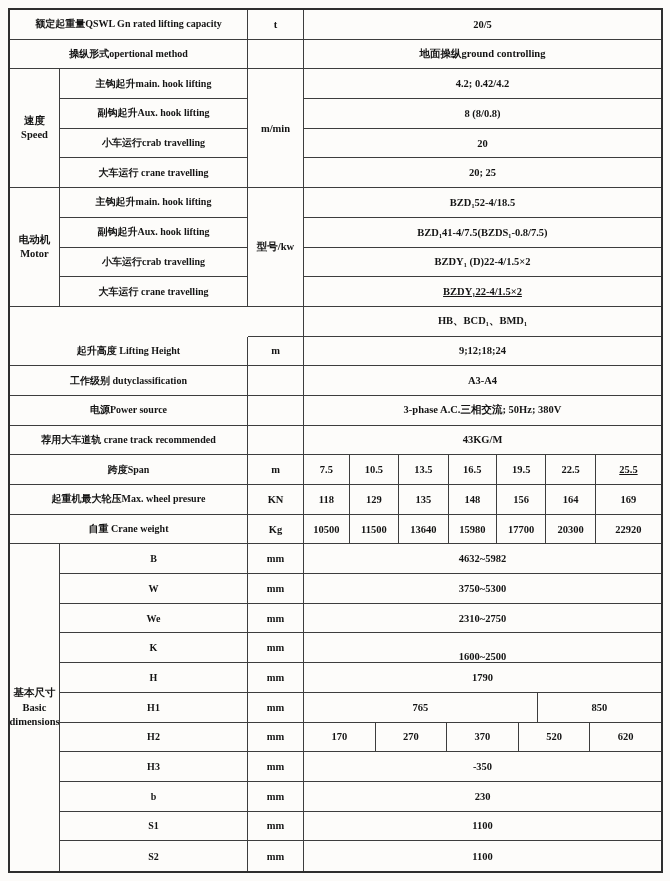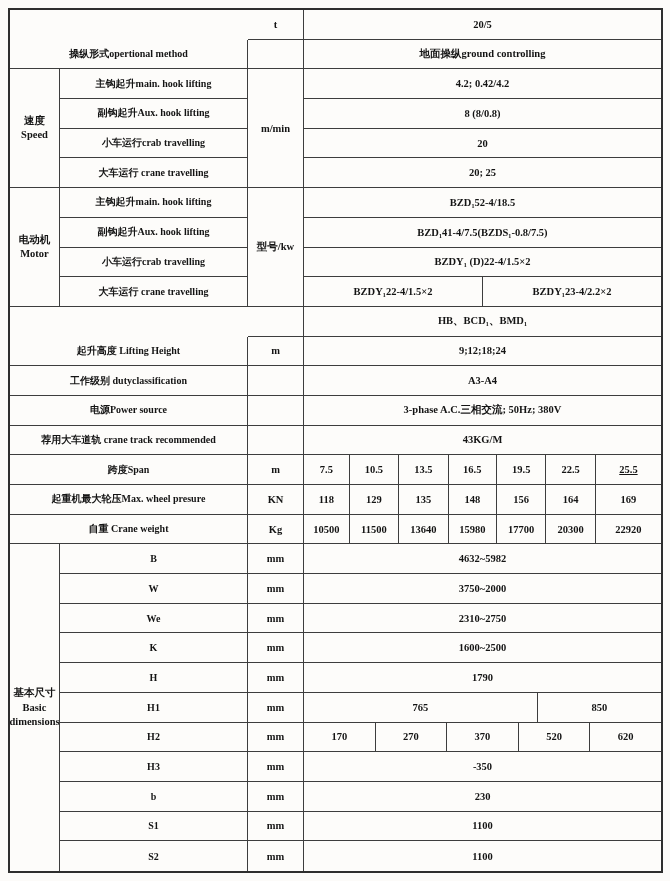--- a/index.html
+++ b/index.html
@@ -52,20 +52,21 @@
     padding:0 1px;
   }
   .vcell + .vcell{border-left:1px solid #3d3d3d;}
   .no-bb{border-bottom:none;}
 </style>
 </head>
 <body>
 
 <div class="page">
   <div class="spec-table">
+      <div class="cell label-cell" style="grid-area: 1 / 1 / auto / span 2;">额定起重量QSWL Gn rated lifting capacity</div>
       <div class="cell unit-cell" style="grid-area: 1 / 3 / span 1;">t</div>
       <div class="values" style="grid-area: 1 / 4;">
         <div class="vcell" style="flex: 1 1 0px;">20/5</div>
       </div>
       <div class="cell label-cell" style="grid-area: 2 / 1 / auto / span 2;">操纵形式opertional method</div>
       <div class="cell unit-cell" style="grid-area: 2 / 3 / span 1;"></div>
       <div class="values" style="grid-area: 2 / 4;">
         <div class="vcell" style="flex: 1 1 0px;">地面操纵ground controlling</div>
       </div>
       <div class="cell label-cell" style="grid-area: 3 / 2;">主钩起升main. hook lifting</div>
@@ -93,22 +94,21 @@
       <div class="cell label-cell" style="grid-area: 8 / 2;">副钩起升Aux. hook lifting</div>
       <div class="values" style="grid-area: 8 / 4;">
         <div class="vcell" style="flex: 1 1 0px;">BZD₁41-4/7.5(BZDS₁-0.8/7.5)</div>
       </div>
       <div class="cell label-cell" style="grid-area: 9 / 2;">小车运行crab travelling</div>
       <div class="values" style="grid-area: 9 / 4;">
         <div class="vcell" style="flex: 1 1 0px;">BZDY₁ (D)22-4/1.5×2</div>
       </div>
       <div class="cell label-cell" style="grid-area: 10 / 2;">大车运行 crane travelling</div>
       <div class="values" style="grid-area: 10 / 4;">
-        <div class="vcell" style="flex: 1 1 0px;">BZDY₁22-4/1.5×2</div>
-        <div class="vcell" style="flex: 1 1 0px;">BZDY₁23-4/2.2×2</div>
+        <div class="vcell" style="flex: 1 1 0px; text-decoration: underline;">BZDY₁22-4/1.5×2</div>
       </div>
       <div class="cell unit-cell" style="grid-area: 11 / 3 / span 1;"></div>
       <div class="values" style="grid-area: 11 / 4;">
         <div class="vcell" style="flex: 1 1 0px;">HB、BCD₁、BMD₁</div>
       </div>
       <div class="cell label-cell" style="grid-area: 12 / 1 / auto / span 2;">起升高度 Lifting Height</div>
       <div class="cell unit-cell" style="grid-area: 12 / 3 / span 1;">m</div>
       <div class="values" style="grid-area: 12 / 4;">
         <div class="vcell" style="flex: 1 1 0px;">9;12;18;24</div>
       </div>
@@ -161,30 +161,30 @@
         <div class="vcell" style="flex: 68 1 0px;">22920</div>
       </div>
       <div class="cell label-cell" style="grid-area: 19 / 2;">B</div>
       <div class="cell unit-cell" style="grid-area: 19 / 3 / span 1;">mm</div>
       <div class="values" style="grid-area: 19 / 4;">
         <div class="vcell" style="flex: 1 1 0px;">4632~5982</div>
       </div>
       <div class="cell label-cell" style="grid-area: 20 / 2;">W</div>
       <div class="cell unit-cell" style="grid-area: 20 / 3 / span 1;">mm</div>
       <div class="values" style="grid-area: 20 / 4;">
-        <div class="vcell" style="flex: 1 1 0px;">3750~2000</div>
+        <div class="vcell" style="flex: 1 1 0px;">3750~5300</div>
       </div>
       <div class="cell label-cell" style="grid-area: 21 / 2;">We</div>
       <div class="cell unit-cell" style="grid-area: 21 / 3 / span 1;">mm</div>
       <div class="values" style="grid-area: 21 / 4;">
         <div class="vcell" style="flex: 1 1 0px;">2310~2750</div>
       </div>
       <div class="cell label-cell" style="grid-area: 22 / 2;">K</div>
       <div class="cell unit-cell" style="grid-area: 22 / 3 / span 1;">mm</div>
-      <div class="values" style="grid-area: 22 / 4;">
+      <div class="values" style="grid-area: 22 / 4; align-items: flex-end;">
         <div class="vcell" style="flex: 1 1 0px;">1600~2500</div>
       </div>
       <div class="cell label-cell" style="grid-area: 23 / 2;">H</div>
       <div class="cell unit-cell" style="grid-area: 23 / 3 / span 1;">mm</div>
       <div class="values" style="grid-area: 23 / 4;">
         <div class="vcell" style="flex: 1 1 0px;">1790</div>
       </div>
       <div class="cell label-cell" style="grid-area: 24 / 2;">H1</div>
       <div class="cell unit-cell" style="grid-area: 24 / 3 / span 1;">mm</div>
       <div class="values" style="grid-area: 24 / 4;">

